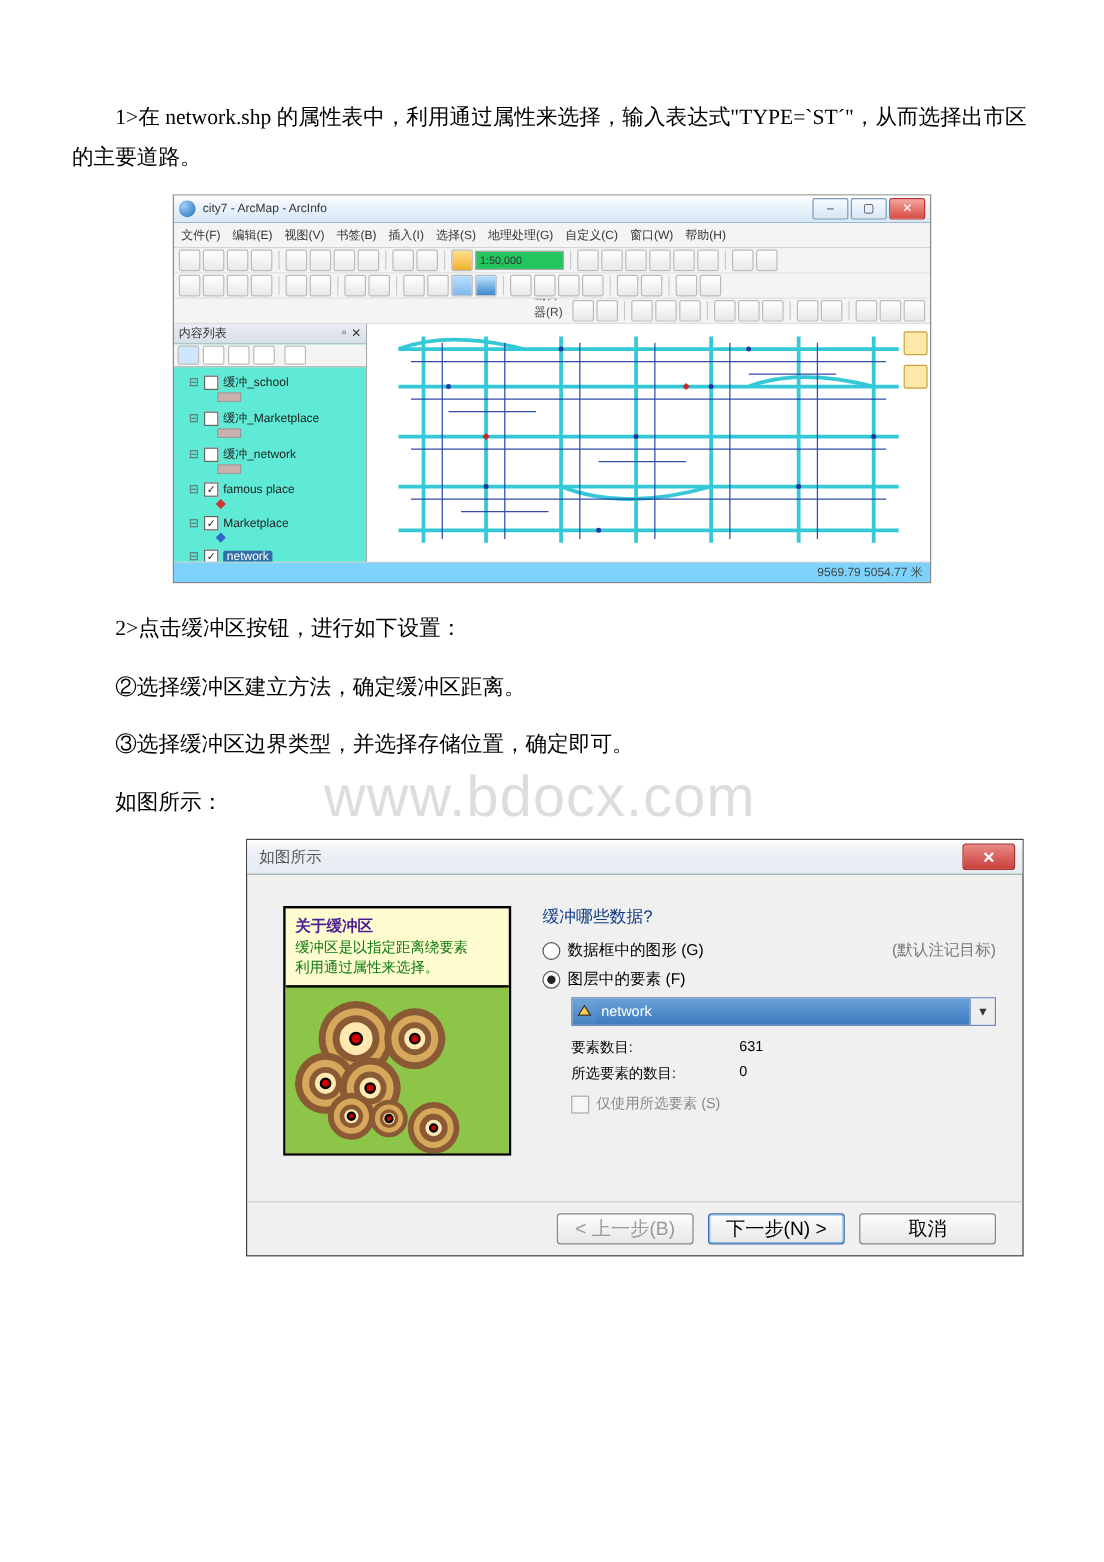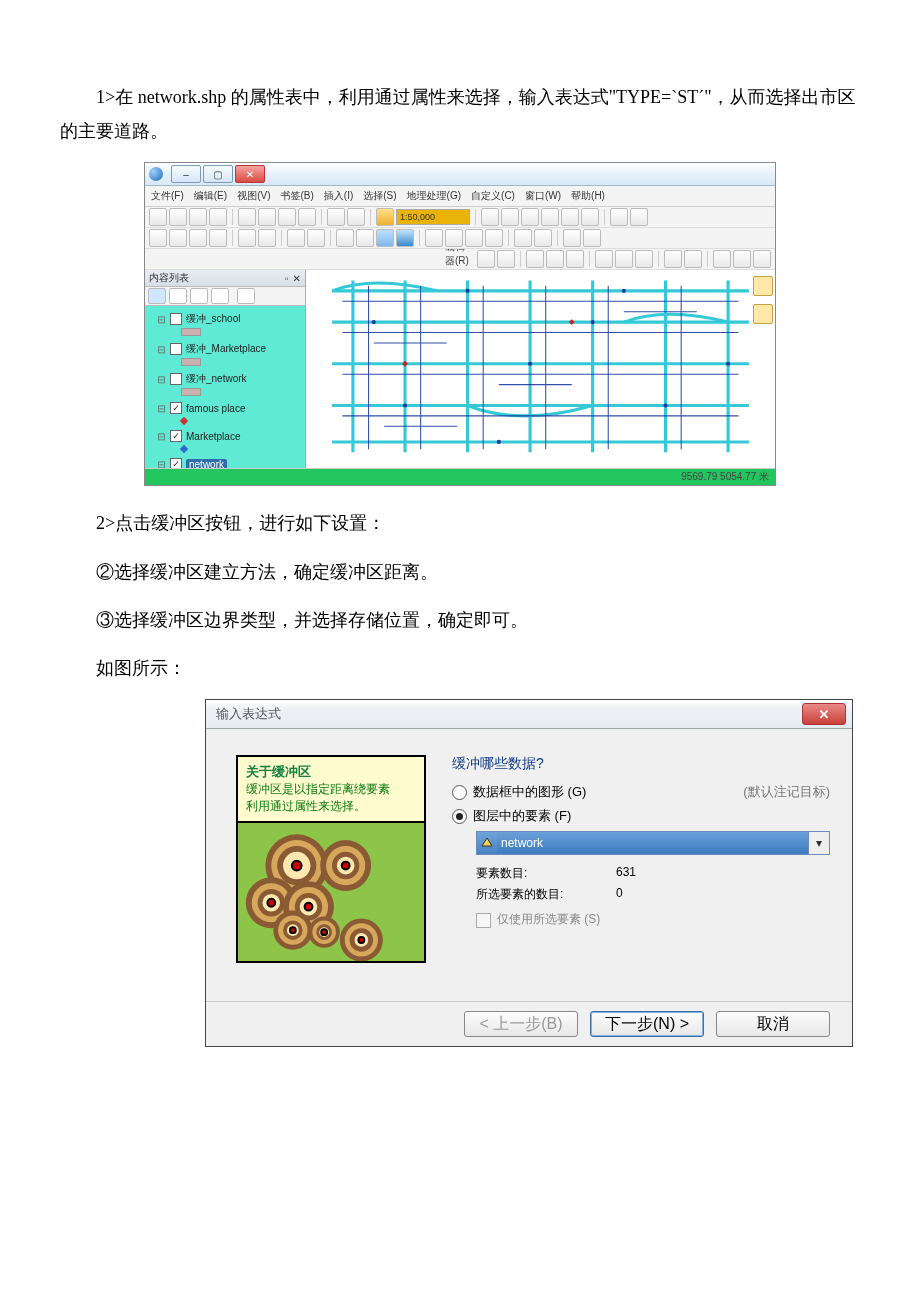--- a/index.html
+++ b/index.html
@@ -95,21 +95,21 @@
   .tbtn {
     width: 16px; height: 16px;
     border: 1px solid #bbb;
     background: linear-gradient(#fff,#e8e8e8);
     border-radius: 2px;
     flex: none;
   }
   .tsep { width:1px;height:16px;background:#ccc;margin:0 3px;flex:none; }
   .scalebox {
     width: 66px; height: 14px;
-    border:1px solid #aaa;background:#eab308;
+    border:1px solid #aaa;background:#22c55e;
     font-size:9px;display:flex;align-items:center;padding:0 3px;
     flex:none;
   }
   .arcmap-body {
     display: flex;
     height: 198px;
   }
   .toc {
     width: 160px;
     border-right: 1px solid #aaa;
@@ -152,21 +152,21 @@
     width:18px;height:6px;border:1px solid #999;display:inline-block;margin-right:4px;
   }
   .mapview {
     flex:1;position:relative;background:#fff;overflow:hidden;
   }
   .mapview svg { width:100%; height:100%; }
   .sidebtn {
     position:absolute;right:2px;width:18px;height:18px;border:1px solid #c9a13a;background:#ffe8a8;border-radius:2px;
   }
   .arcmap-status {
-    height:16px;background:#22c55e;border-top:1px solid #ccc;
+    height:16px;background:#7dd3fc;border-top:1px solid #ccc;
     display:flex;align-items:center;justify-content:flex-end;
     font-size:10px;color:#444;padding:0 6px;
   }
 
   
   .wizard {
     width: 646px;
     margin: 6px 0 0 145px;
     border: 1px solid #444;
     background: #f0f0f0;
@@ -197,21 +197,21 @@
   }
   .wiz-left {
     width: 190px;
   }
   .wiz-left .box {
     border: 2px solid #000;
     background: #fefbcf;
     padding: 6px 8px 8px 8px;
     font-size: 12px;
   }
-  .wiz-left .box .t-red { color:#15803d;font-weight:bold;font-size:13px; }
+  .wiz-left .box .t-red { color:#4c1d95;font-weight:bold;font-size:13px; }
   .wiz-left .box .t-grn { color:#0a7a10; }
   .wiz-left .graphic {
     margin-top:4px;
     height: 138px;
     background: #8dc548;
     border-top: 2px solid #000;
     margin: 6px -8px -8px -8px;
     position:relative;
     overflow:hidden;
   }
@@ -271,20 +271,21 @@
 
 <div class="page">
 
   <p class="para">1&gt;在 network.shp 的属性表中，利用通过属性来选择，输入表达式"TYPE=`ST´"，从而选择出市区的主要道路。</p>
 
   <div class="figure-wrap">
     <div class="arcmap-win">
 
       <div class="arcmap-titlebar">
         <span class="globe"></span>
+        <span class="title">city7 - ArcMap - ArcInfo</span>
         <span class="ctl">–</span>
         <span class="ctl">▢</span>
         <span class="ctl close">✕</span>
       </div>
 
       <div class="arcmap-menubar">
         <span>文件(F)</span>
         <span>编辑(E)</span>
         <span>视图(V)</span>
         <span>书签(B)</span>
@@ -468,26 +469,27 @@
         <span>9569.79  5054.77 米</span>
       </div>
     </div>
   </div>
 
   <p class="para no-indent" style="text-indent:2em">2&gt;点击缓冲区按钮，进行如下设置：</p>
   <p class="para no-indent" style="text-indent:2em">②选择缓冲区建立方法，确定缓冲区距离。</p>
   <p class="para no-indent" style="text-indent:2em">③选择缓冲区边界类型，并选择存储位置，确定即可。</p>
 
   <div style="position:relative">
+    <span class="watermark" style="left:210px;top:-14px">www.bdocx.com</span>
     <p class="para no-indent" style="text-indent:2em;position:relative;z-index:2">如图所示：</p>
   </div>
 
   <div class="wizard">
     <div class="wiz-title">
-      <span>输入表达式</span>
+      <span>如图所示</span>
       <span class="wiz-close">✕</span>
     </div>
     <div class="wiz-body">
       <div class="wiz-left">
         <div class="box">
           <div class="t-red">关于缓冲区</div>
           <div class="t-grn">缓冲区是以指定距离绕要素</div>
           <div class="t-grn">利用通过属性来选择。</div>
           <div class="graphic">
             <svg viewBox="0 0 190 138" width="100%" height="100%">

